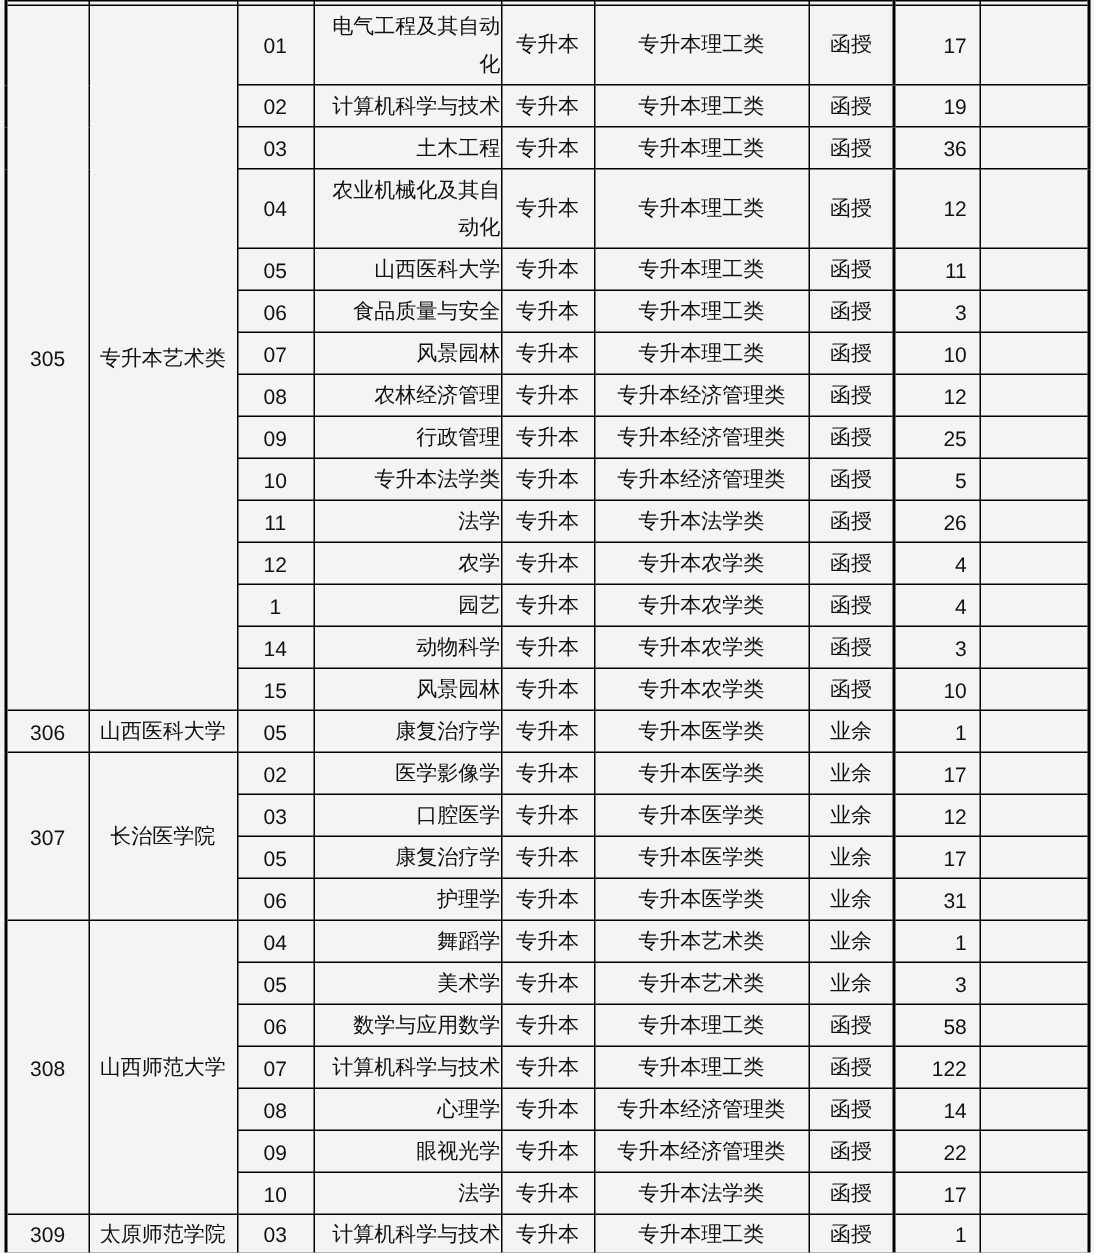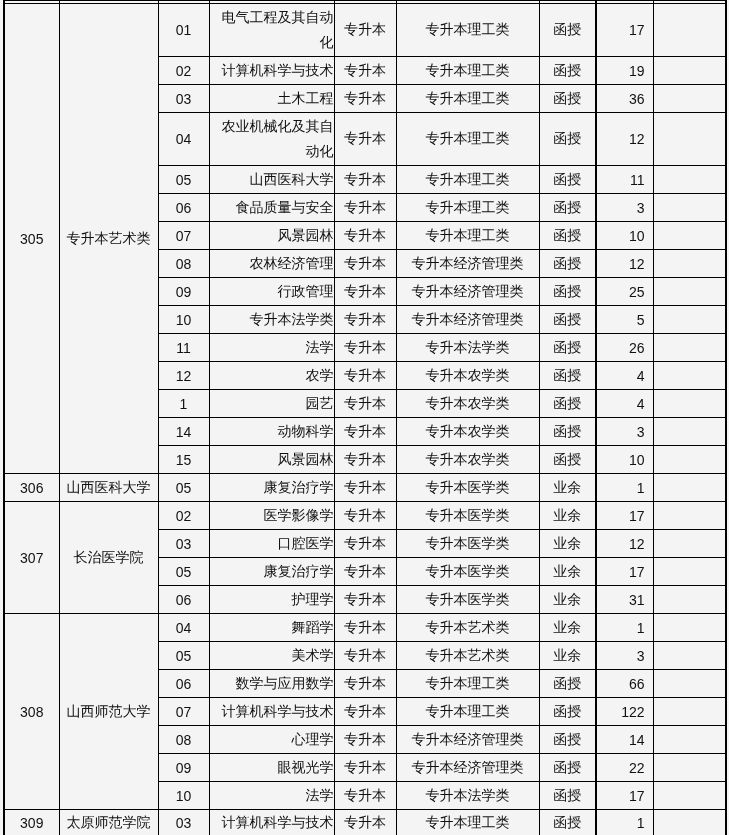--- a/index.html
+++ b/index.html
@@ -289,21 +289,21 @@
           <td class="c-form">业余</td>
           <td class="c-count">3</td>
           <td class="c-blank"></td>
         </tr>
         <tr class="r-std">
           <td class="c-no">06</td>
           <td class="c-name">数学与应用数学</td>
           <td class="c-level">专升本</td>
           <td class="c-cat">专升本理工类</td>
           <td class="c-form">函授</td>
-          <td class="c-count">66</td>
+          <td class="c-count">58</td>
           <td class="c-blank"></td>
         </tr>
         <tr class="r-std">
           <td class="c-no">07</td>
           <td class="c-name">计算机科学与技术</td>
           <td class="c-level">专升本</td>
           <td class="c-cat">专升本理工类</td>
           <td class="c-form">函授</td>
           <td class="c-count">122</td>
           <td class="c-blank"></td>

